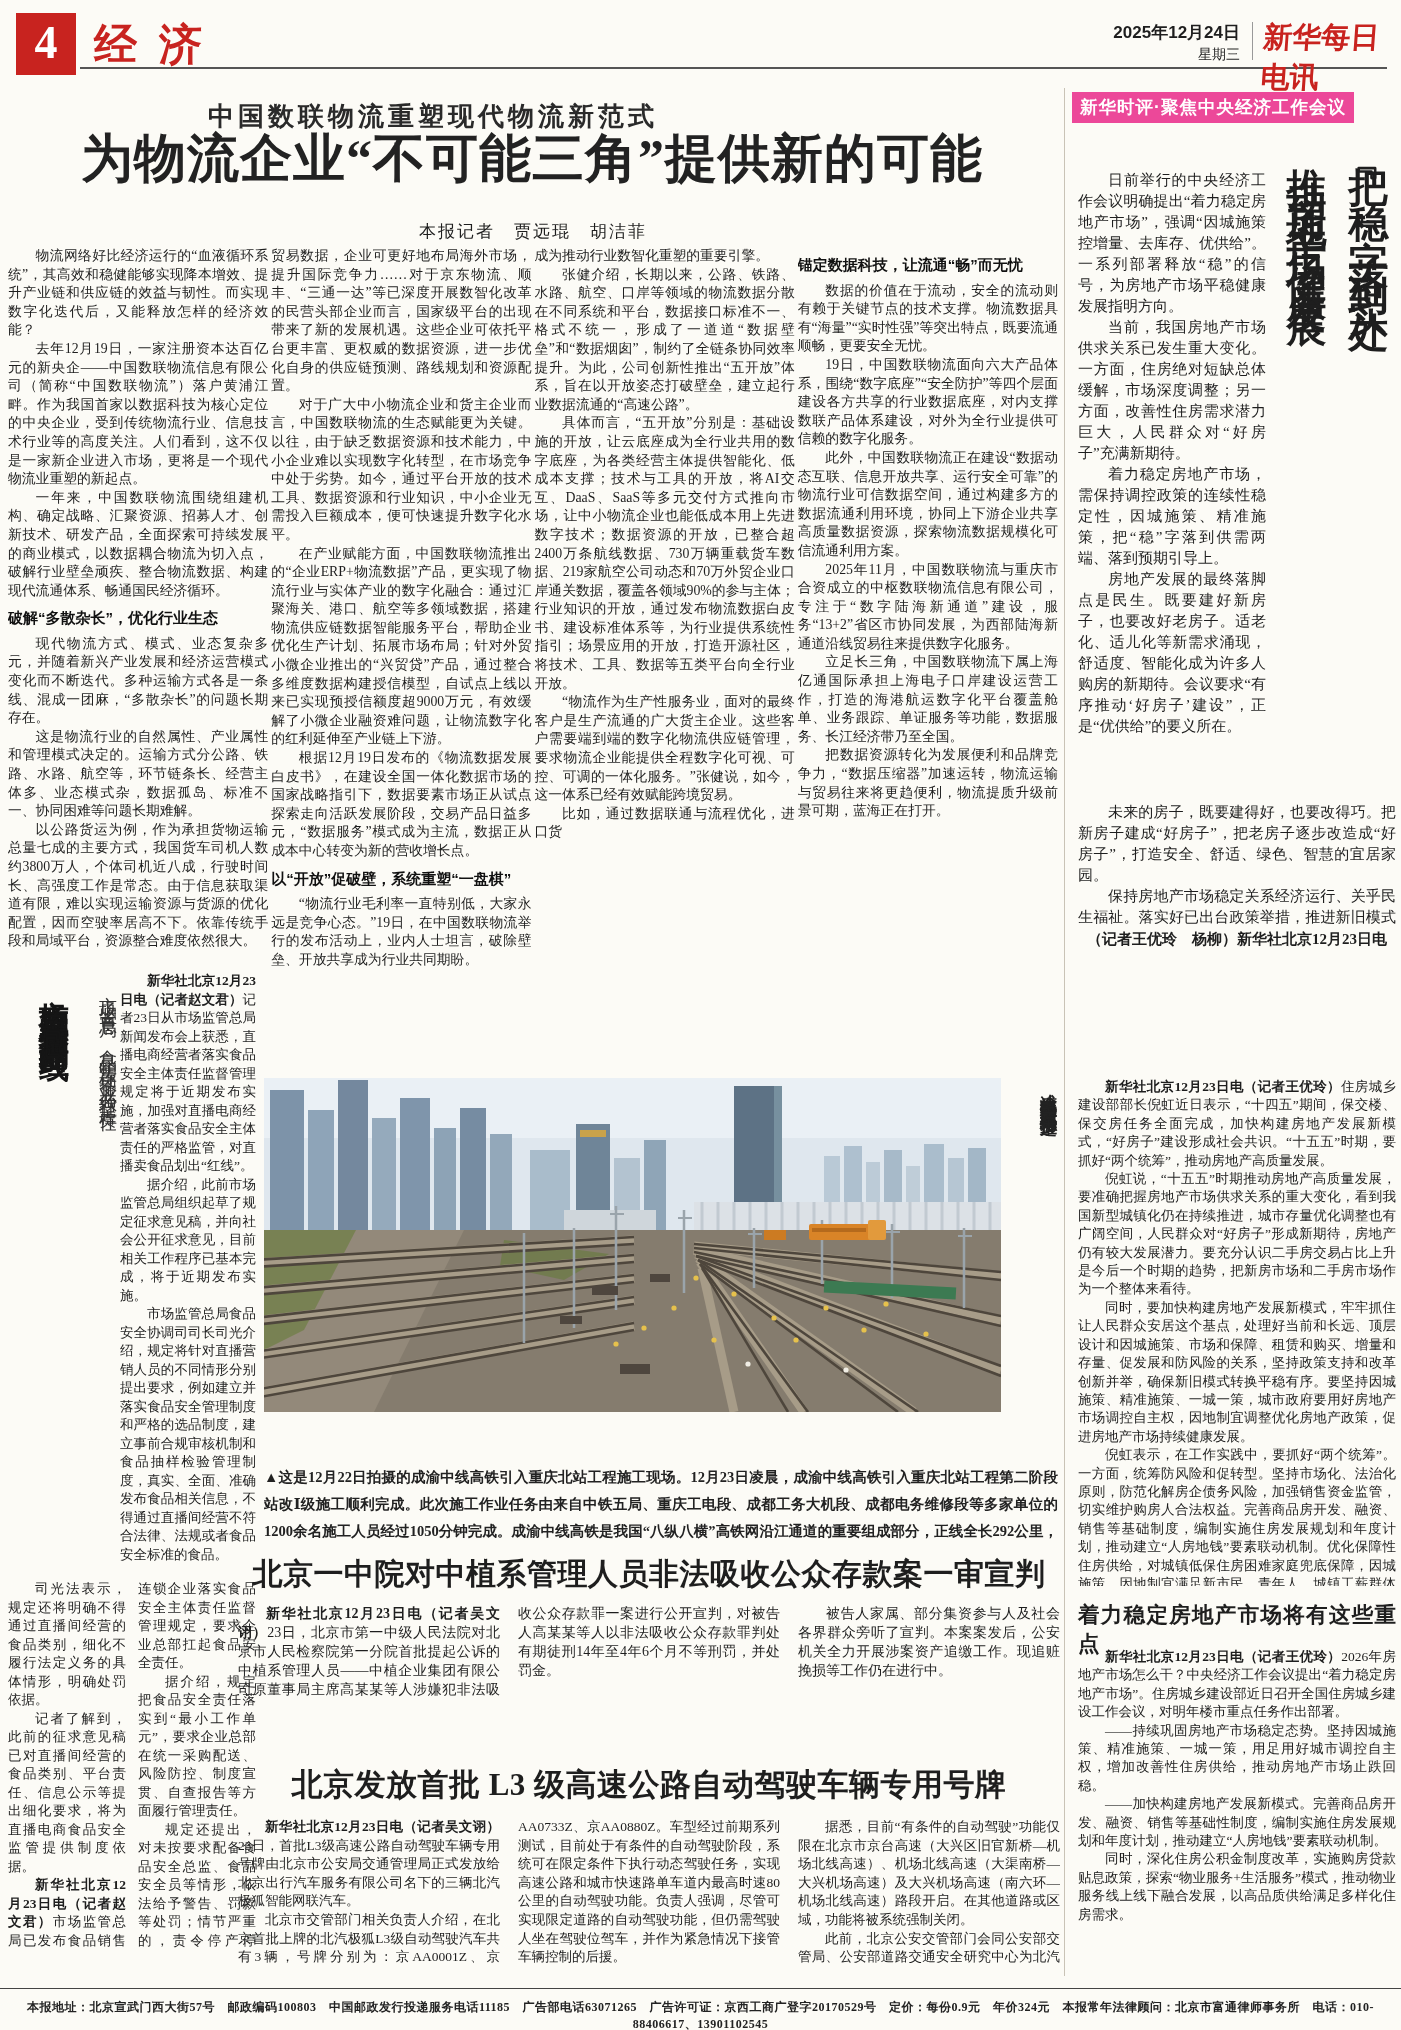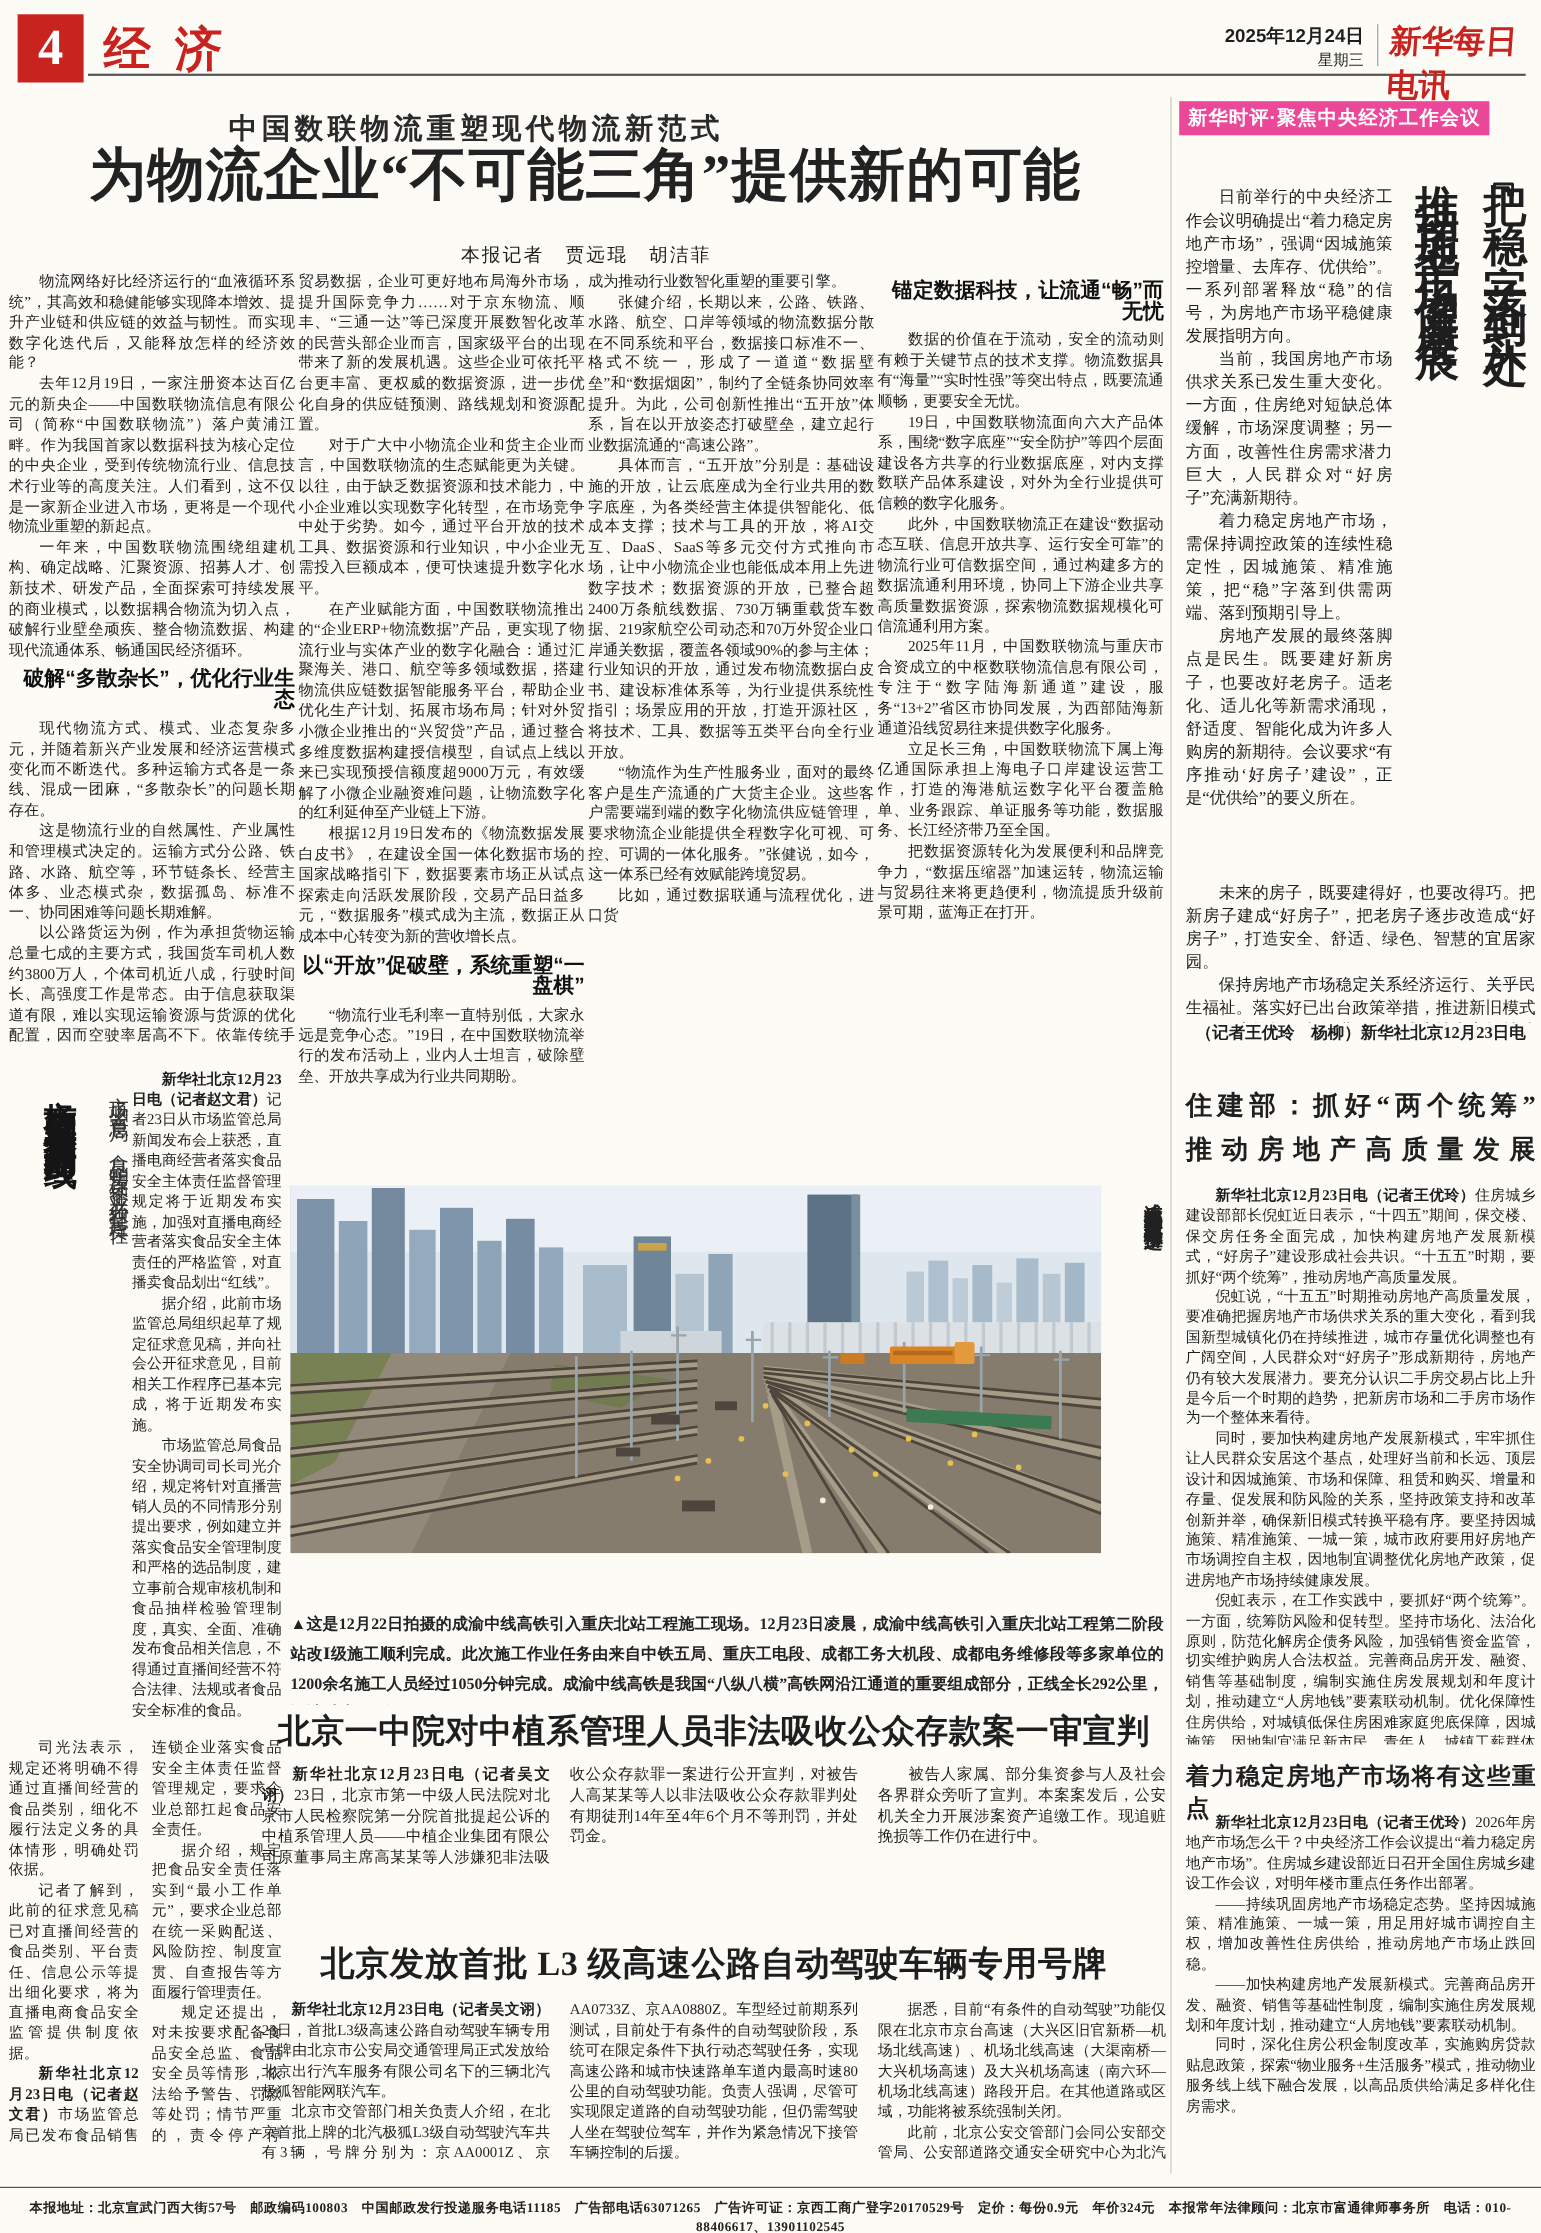--- a/index.html
+++ b/index.html
@@ -27,22 +27,22 @@
   .kicker{left:8px;top:99px;width:850px;text-align:center;font-size:26px;font-weight:bold;letter-spacing:4px;
           font-family:"Liberation Sans","DejaVu Sans",sans-serif;color:#2a2a2a;}
   .headline{left:6px;top:124px;width:1052px;text-align:center;font-size:52px;font-weight:bold;
             letter-spacing:1px;color:#222;}
   .byline{left:8px;top:220px;width:1050px;text-align:center;font-size:17px;letter-spacing:2px;}
   .maincols{left:8px;top:247px;width:1050px;display:flex;gap:3px;}
   .mcol{flex:1;overflow:hidden;font-size:13.8px;line-height:18.6px;text-align:justify;}
   .mcol.h1{height:700px;} .mcol.h2{height:830px;}
   .mcol p,.nbody p{margin:0;text-indent:2em;}
   .mcol p.cont,.nbody p.cont{text-indent:0;}
-  .subhead{text-indent:0 !important;text-align:right;font-family:"Liberation Sans","DejaVu Sans",sans-serif;
-           font-weight:bold;font-size:19px;margin:9px 0 7px 0 !important;color:#111;}
+  .subhead{text-indent:0 !important;text-align:left;font-family:"Liberation Sans","DejaVu Sans",sans-serif;
+           font-weight:bold;font-size:15px;margin:9px 0 7px 0 !important;color:#111;}
   
   .market{left:8px;top:972px;width:248px;height:986px;}
   .mk-top{display:flex;height:600px;}
   .vtext{writing-mode:vertical-rl;text-orientation:upright;}
   .mk-head{width:66px;font-size:30px;font-weight:bold;letter-spacing:3px;color:#151515;padding-top:4px;}
   .mk-sub{width:46px;font-size:18px;letter-spacing:5px;color:#333;padding-top:10px;}
   .mk-bodytop{flex:1;overflow:hidden;font-size:13.5px;line-height:18.5px;text-align:justify;}
   .mk-bottom{margin-top:8px;height:372px;column-count:2;column-gap:12px;overflow:hidden;
              font-size:13.5px;line-height:18.5px;text-align:justify;}
   .mk-bottom p,.mk-bodytop p{margin:0;text-indent:2em;}
@@ -293,24 +293,20 @@
       <p>房地产发展的最终落脚点是民生。既要建好新房子，也要改好老房子。适老化、适儿化等新需求涌现，舒适度、智能化成为许多人购房的新期待。会议要求“有序推动‘好房子’建设”，正是“优供给”的要义所在。</p>
     </div>
   <div class="abs vtext sp-v1">把『稳』字落到实处</div>
   <div class="abs vtext sp-v2">推动房地产市场健康发展</div>
   <div class="abs sp-wide nbody">
       <p>未来的房子，既要建得好，也要改得巧。把新房子建成“好房子”，把老房子逐步改造成“好房子”，打造安全、舒适、绿色、智慧的宜居家园。</p>
       <p>保持房地产市场稳定关系经济运行、关乎民生福祉。落实好已出台政策举措，推进新旧模式平稳有序转换，必将进一步形成房地产市场持续稳定发展的内生动力，为经济社会高质量发展提供坚实支撑。</p>
     </div>
   <div class="abs sp-attr">（记者王优玲　杨柳）新华社北京12月23日电</div>
 
-  <div class="abs zj-head">
-    <div class="just-line">住建部：抓好“两个统筹”</div>
-    <div class="just-line">推动房地产高质量发展</div>
-  </div>
   <div class="abs zj-body nbody">
       <p><b>新华社北京12月23日电（记者王优玲）</b>住房城乡建设部部长倪虹近日表示，“十四五”期间，保交楼、保交房任务全面完成，加快构建房地产发展新模式，“好房子”建设形成社会共识。“十五五”时期，要抓好“两个统筹”，推动房地产高质量发展。</p>
       <p>倪虹说，“十五五”时期推动房地产高质量发展，要准确把握房地产市场供求关系的重大变化，看到我国新型城镇化仍在持续推进，城市存量优化调整也有广阔空间，人民群众对“好房子”形成新期待，房地产仍有较大发展潜力。要充分认识二手房交易占比上升是今后一个时期的趋势，把新房市场和二手房市场作为一个整体来看待。</p>
       <p>同时，要加快构建房地产发展新模式，牢牢抓住让人民群众安居这个基点，处理好当前和长远、顶层设计和因城施策、市场和保障、租赁和购买、增量和存量、促发展和防风险的关系，坚持政策支持和改革创新并举，确保新旧模式转换平稳有序。要坚持因城施策、精准施策、一城一策，城市政府要用好房地产市场调控自主权，因地制宜调整优化房地产政策，促进房地产市场持续健康发展。</p>
       <p>倪虹表示，在工作实践中，要抓好“两个统筹”。一方面，统筹防风险和促转型。坚持市场化、法治化原则，防范化解房企债务风险，加强销售资金监管，切实维护购房人合法权益。完善商品房开发、融资、销售等基础制度，编制实施住房发展规划和年度计划，推动建立“人房地钱”要素联动机制。优化保障性住房供给，对城镇低保住房困难家庭兜底保障，因城施策、因地制宜满足新市民、青年人、城镇工薪群体等各类困难群众基本住房需求。</p>
     </div>
 
   <div class="abs zl-head just-line">着力稳定房地产市场将有这些重点</div>
   <div class="abs zl-body nbody">
       <p><b>新华社北京12月23日电（记者王优玲）</b>2026年房地产市场怎么干？中央经济工作会议提出“着力稳定房地产市场”。住房城乡建设部近日召开全国住房城乡建设工作会议，对明年楼市重点任务作出部署。</p>

